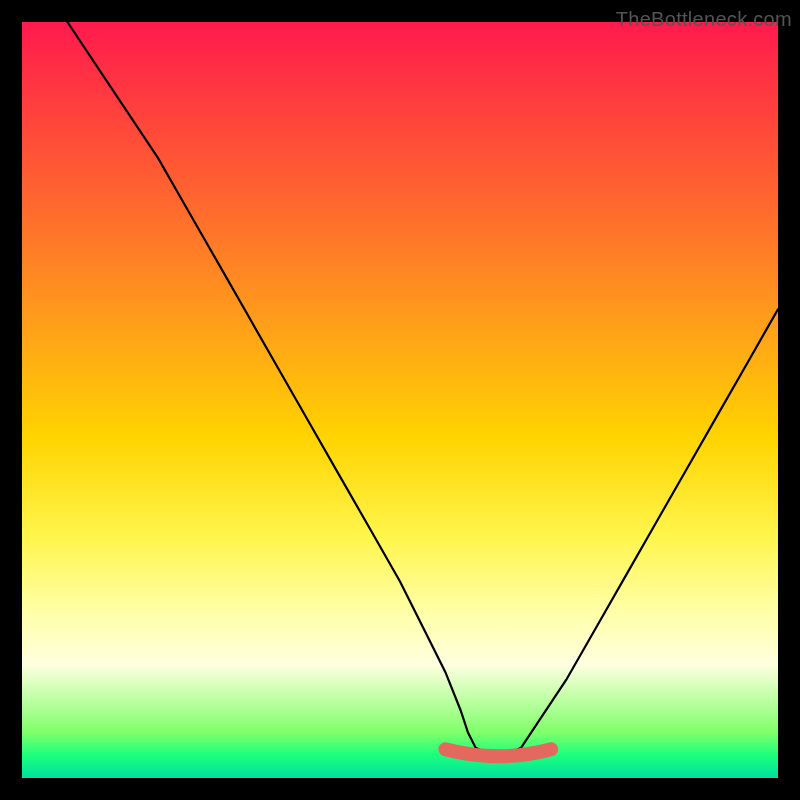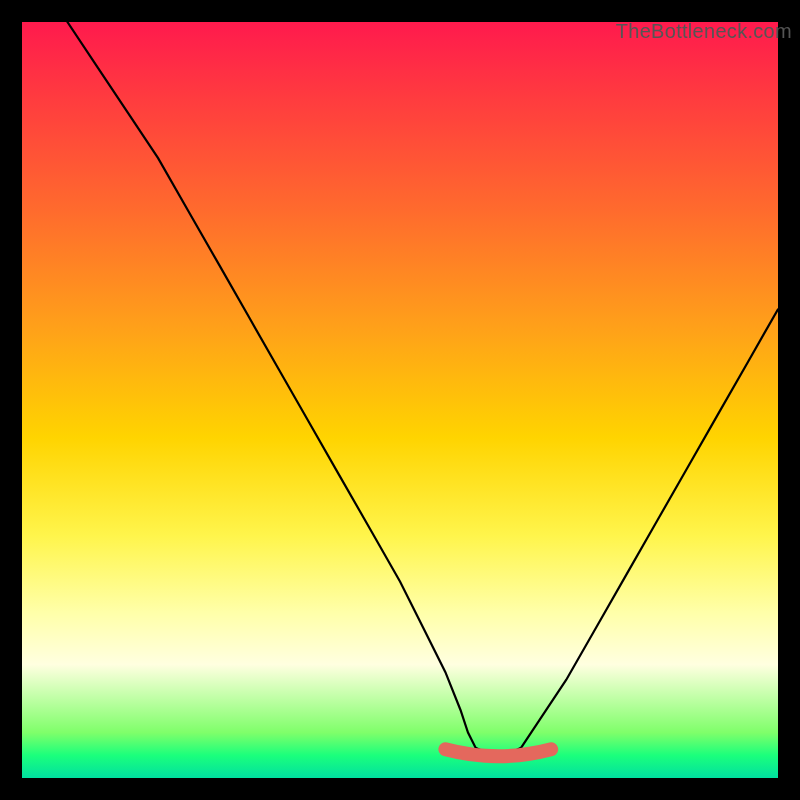--- a/index.html
+++ b/index.html
@@ -26,21 +26,21 @@
       #fff54c 68%,
       #ffffa8 78%,
       #ffffe0 85%,
       #7fff6a 94%,
       #1bff7c 97%,
       #00e0a0 100%
     );
   }
   .watermark {
     position: absolute;
-    top: 20px;
+    top: 8px;
     right: 8px;
     color: #555;
     font-size: 20px;
     font-weight: 500;
     letter-spacing: 0.3px;
     z-index: 5;
   }
   svg.curve {
     position: absolute;
     left: 22px;

